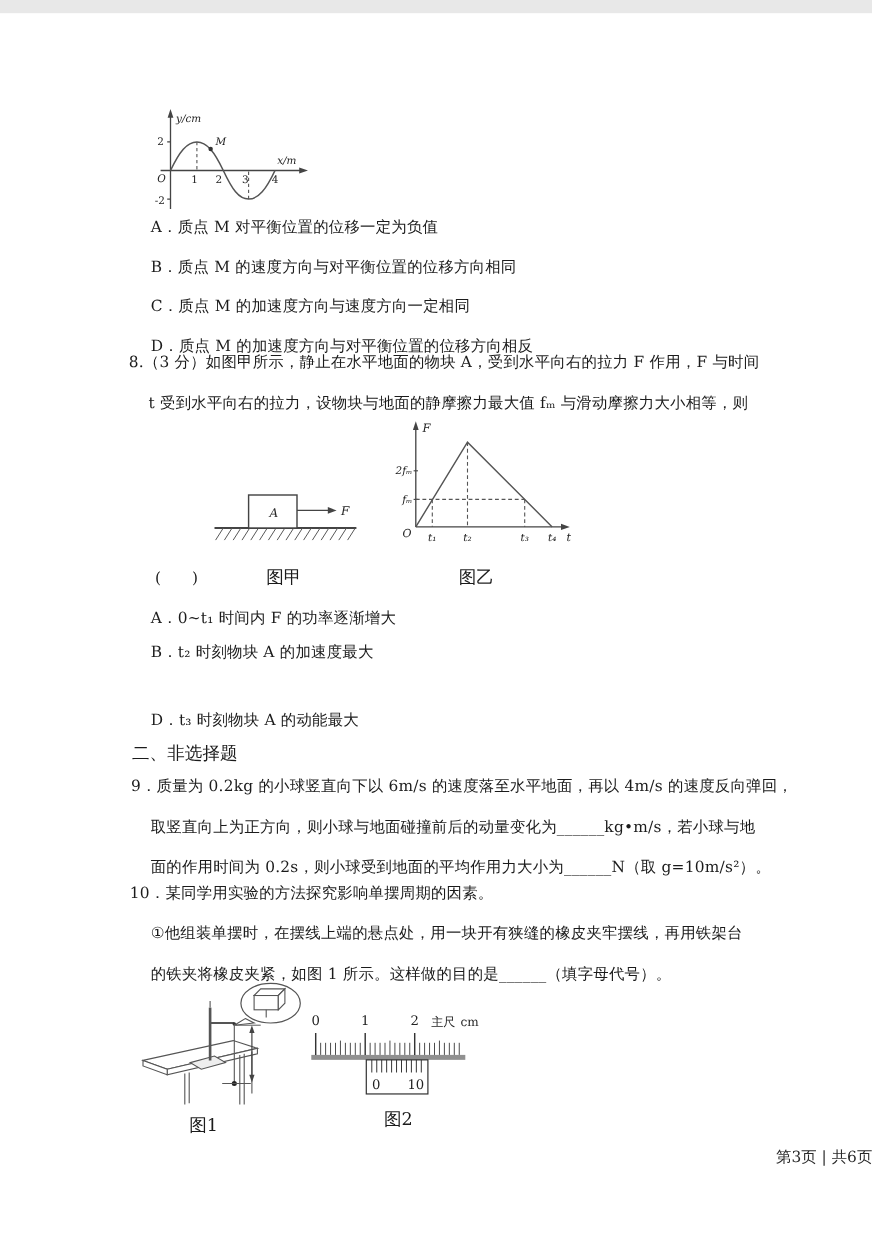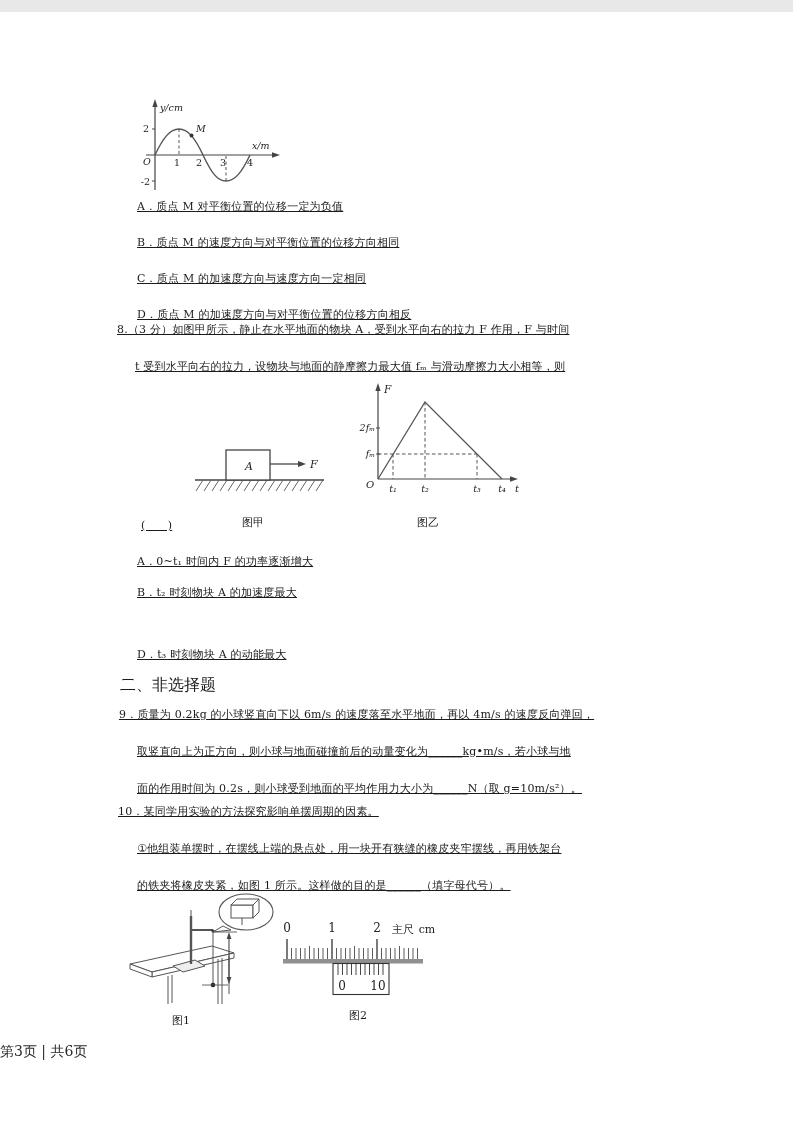--- a/index.html
+++ b/index.html
@@ -1,21 +1,21 @@
 <!DOCTYPE html>
 <html><head>
 <meta charset="utf-8">
 <style>
   html,body{margin:0;padding:0;background:#e8e8e8;}
   .page{position:relative;width:793px;height:1122px;margin:12px auto;background:#ffffff;
         font-family:"DejaVu Serif","DejaVu Sans",serif;color:#1b1b1b;overflow:hidden;}
-  .line{position:absolute;font-size:11px;line-height:20px;white-space:pre;letter-spacing:0.2px;text-decoration:underline;}
+  .line{position:absolute;font-size:14px;line-height:20px;white-space:pre;letter-spacing:0.2px;}
   .sec-title{position:absolute;font-family:"DejaVu Sans",sans-serif;font-weight:normal;font-size:16px;white-space:pre;}
-  .figlabel{position:absolute;font-size:11px;white-space:pre;}
-  .footer{position:absolute;left:0;width:100%;text-align:left;font-size:14px;color:#2a2a2a;}
+  .figlabel{position:absolute;font-size:16px;white-space:pre;}
+  .footer{position:absolute;left:0;width:100%;text-align:right;font-size:14px;color:#2a2a2a;}
   svg{position:absolute;overflow:visible;}
   svg text{font-family:"DejaVu Serif","DejaVu Sans",serif;fill:#222;}
   .var{font-style:italic;}
 </style>
 </head>
 <body>
 
 <div class="page">
 
   <svg style="left:133px;top:86px" width="165" height="95" viewBox="0 0 165 95">

